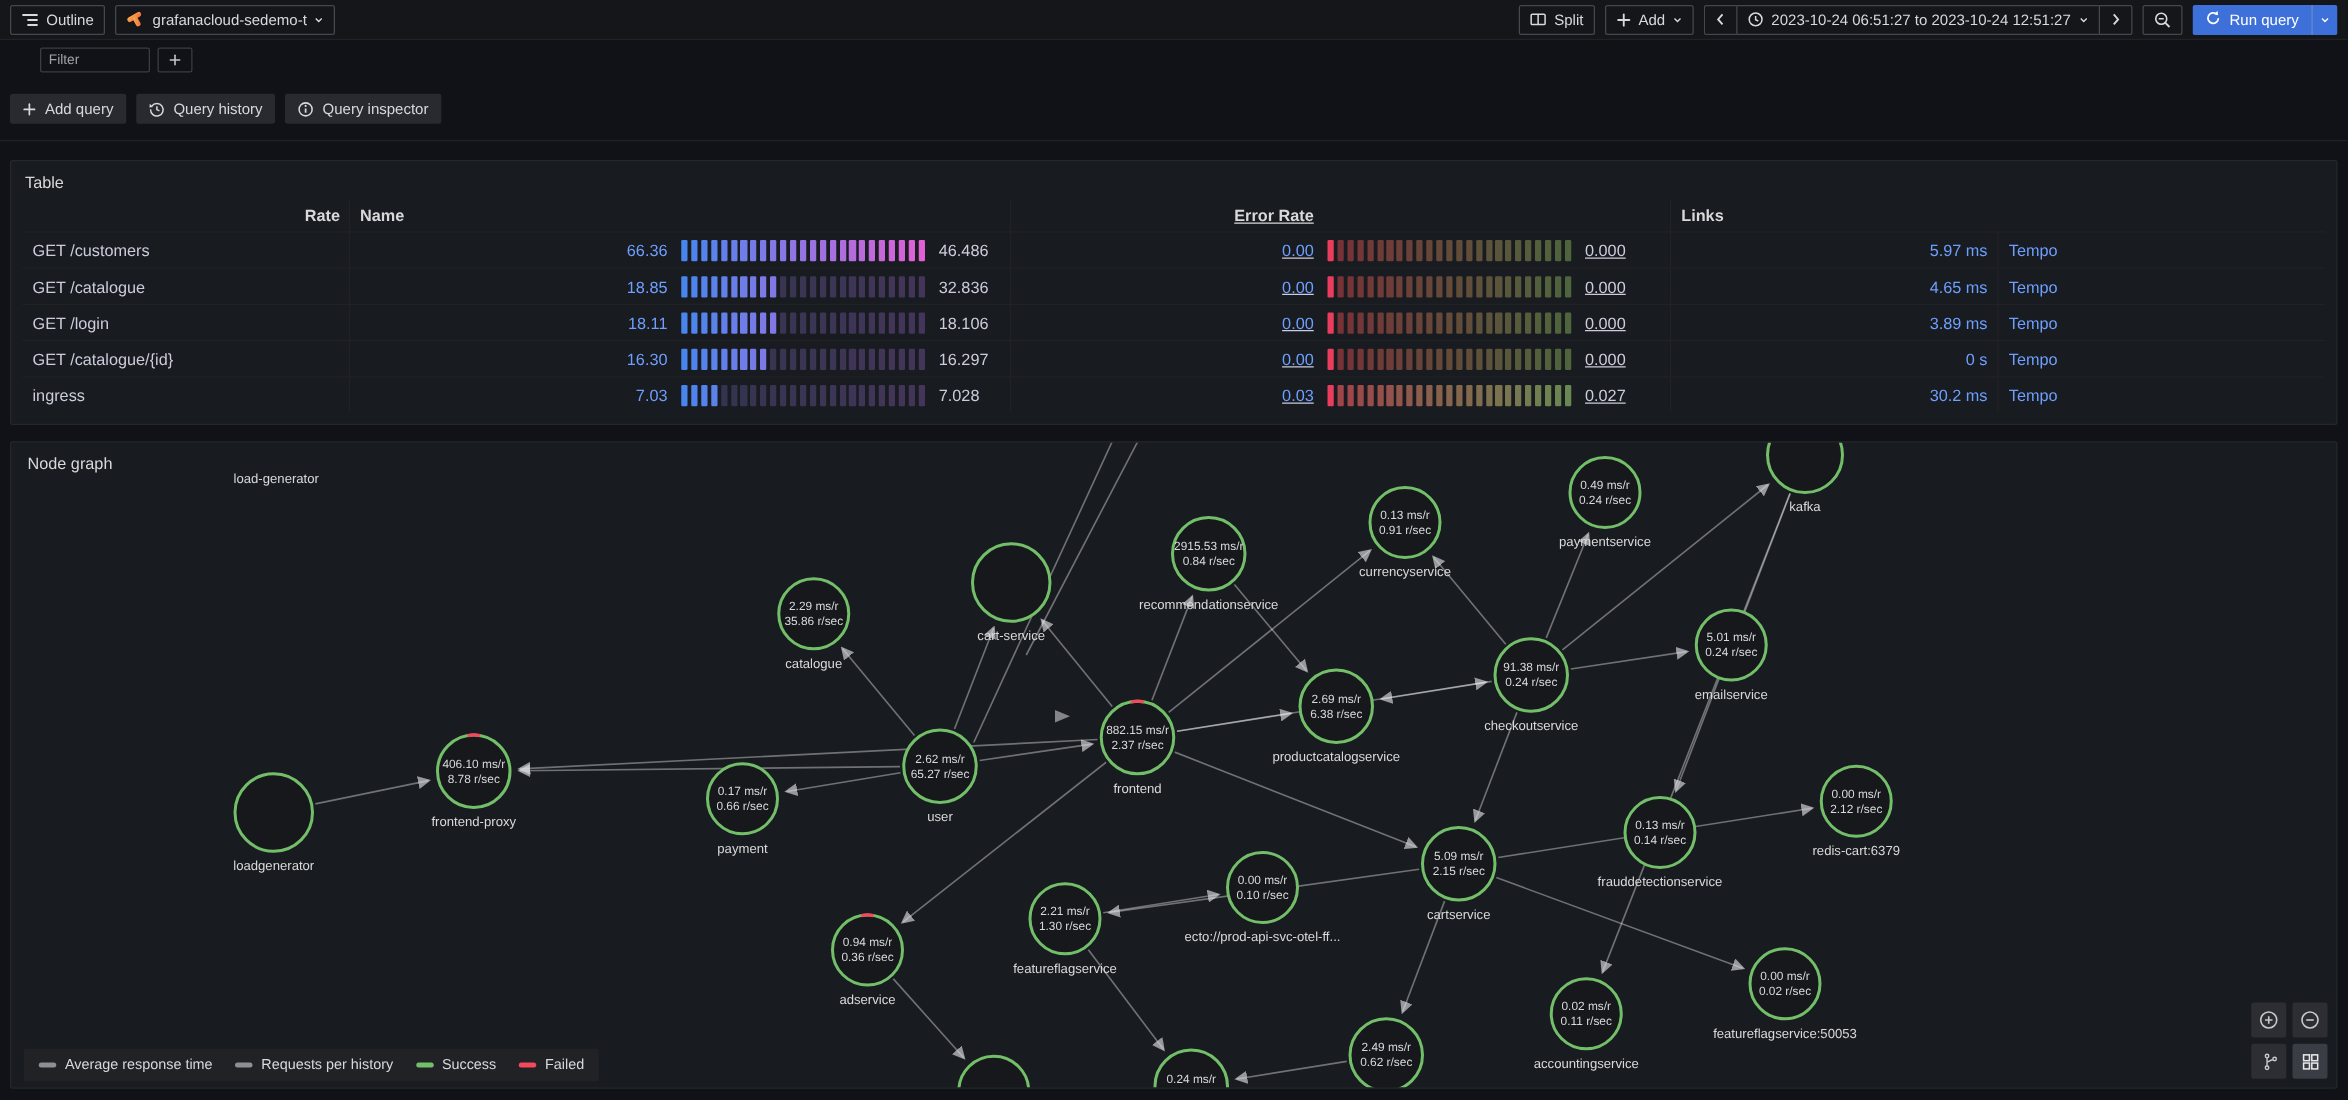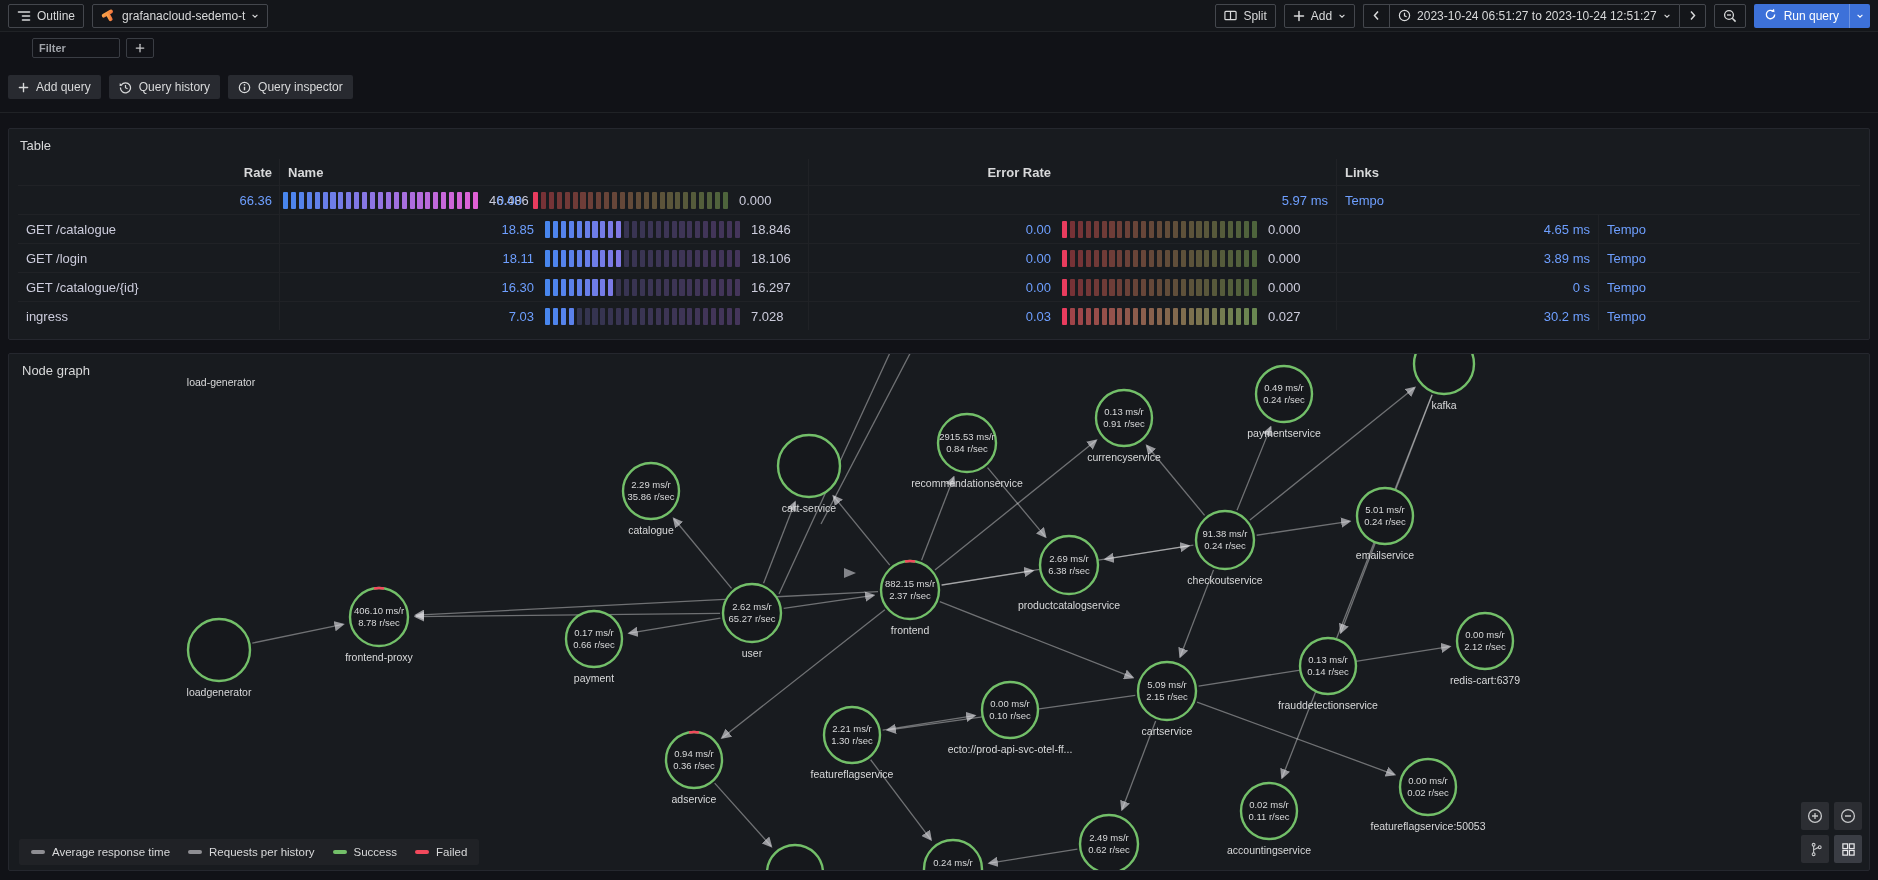--- a/index.html
+++ b/index.html
@@ -17,40 +17,40 @@
   .tgroup { display:flex; align-items:stretch; }
   .tgroup .tb-btn { border-radius:0; border-right-width:0; }
   .tgroup .tb-btn:first-child { border-radius:2px 0 0 2px; }
   .tgroup .tb-btn:last-child { border-radius:0 2px 2px 0; border-right-width:1px; }
   .run-btn { display:flex; align-items:stretch; height:24px; border-radius:2px; overflow:hidden; cursor:pointer; }
   .run-main { display:flex; align-items:center; gap:7px; background:#3d71d9; color:#fff;
     font-size:12px; font-weight:500; padding:0 10px; }
   .run-caret { display:flex; align-items:center; background:#3d71d9; border-left:1px solid rgba(255,255,255,.25); padding:0 6px; }
   
   .editor { padding:6px 8px 13px 8px; border-bottom:1px solid #202226; background:#111217; }
-  .filter-row { margin-left:24px; display:flex; gap:6px; align-items:flex-end;font-weight:bold; }
+  .filter-row { margin-left:24px; display:flex; gap:6px; align-items:flex-end; }
   .filter-input { width:88px; height:20px; border:1px solid #3a3d44; border-radius:2px;
     font-size:11px; color:#9fa2a8; display:flex; align-items:center; padding:0 6px; background:#111217; }
   .mini-btn { width:28px; height:20px; border:1px solid #3a3d44; border-radius:2px;
     display:flex; align-items:center; justify-content:center; color:#c7c8ca; font-size:13px; cursor:pointer; background:#111217;}
   .editor-actions { display:flex; gap:8px; margin-top:17px; }
   .sec-btn { display:flex; align-items:center; gap:7px; height:24px; padding:0 10px;
     background:#282a30; border:none; border-radius:2px; color:#d8d9da; font-size:12px; font-weight:500; cursor:pointer; }
   
   .panel { margin:0 8px; background:#181b1f; border:1px solid #25272e; border-radius:2px; }
   .table-panel { margin-top:15px; padding:7px 9px 9px 9px; }
   .panel-title { font-size:13px; font-weight:500; color:#d8d9da; padding:2px 2px 6px 2px; }
   
   .grid-row { display:grid; grid-template-columns:262px 529px 528px 262px 1fr; align-items:center; }
   .thead { height:26px; font-weight:700; font-size:13px; color:#d8d9da; }
   .trow { height:29px; border-top:1px solid #202226; font-size:13px; }
   .cell { height:100%; display:flex; align-items:center; padding:0 8px; border-right:1px solid #202226; }
   .cell:last-child { border-right:none; }
   .cell.num-cell { display:grid; grid-template-columns:246px 195px 1fr; gap:11px; align-items:center; }
-  .cell.err-cell { grid-template-columns:234px 195px 1fr; }
+  .cell.err-cell { grid-template-columns:234px 195px 1fr;text-decoration:underline; }
   .r { text-align:right; }
   .blue { color:#6e9fff; }
   .dur { justify-content:flex-end; font-weight:400; }
   .gauge { display:flex; gap:2.8px; height:17px; align-items:stretch; }
   .gauge i { flex:1 1 auto; width:5px; border-radius:1px; }
   .val { color:#ccccdc; }
   .link { color:#6e9fff; cursor:pointer; }
   
   .graph-panel { margin-top:13px; height:518px; position:relative; overflow:hidden; }
   .graph-title { position:absolute; top:7px; left:11px; z-index:3; }
@@ -229,20 +229,21 @@
           <span class="r" style="width:246px">Rate</span>
         </div>
       <div class="cell">Name</div>
       <div class="cell num-cell err-cell">
           <span class="r" style="width:234px">Error Rate</span>
         </div>
       <div class="cell">Links</div>
     </div>
     <div id="table-body">
         <div class="grid-row trow">
+          <div class="cell">GET /customers</div>
           <div class="cell num-cell">
             <span class="r blue">66.36</span>
             <div class="gauge">
               <i style="background: rgb(72, 134, 238);"></i>
               <i style="background: rgb(78, 132, 237);"></i>
               <i style="background: rgb(85, 131, 236);"></i>
               <i style="background: rgb(91, 129, 235);"></i>
               <i style="background: rgb(97, 128, 234);"></i>
               <i style="background: rgb(104, 126, 233);"></i>
               <i style="background: rgb(110, 125, 232);"></i>
@@ -327,21 +328,21 @@
               <i style="background: rgb(61, 53, 85);"></i>
               <i style="background: rgb(62, 53, 86);"></i>
               <i style="background: rgb(63, 53, 87);"></i>
               <i style="background: rgb(64, 53, 87);"></i>
               <i style="background: rgb(65, 53, 88);"></i>
               <i style="background: rgb(66, 53, 88);"></i>
               <i style="background: rgb(66, 53, 89);"></i>
               <i style="background: rgb(67, 53, 89);"></i>
               <i style="background: rgb(68, 53, 90);"></i>
             </div>
-            <span class="val">18.846</span>
+            <span class="val">32.836</span>
           </div>
           <div class="cell num-cell err-cell">
             <span class="r blue">0.00</span>
             <div class="gauge">
               <i style="background: rgb(233, 60, 94);"></i>
               <i style="background: rgb(118, 50, 54);"></i>
               <i style="background: rgb(117, 52, 55);"></i>
               <i style="background: rgb(115, 55, 55);"></i>
               <i style="background: rgb(113, 57, 55);"></i>
               <i style="background: rgb(111, 59, 55);"></i>

